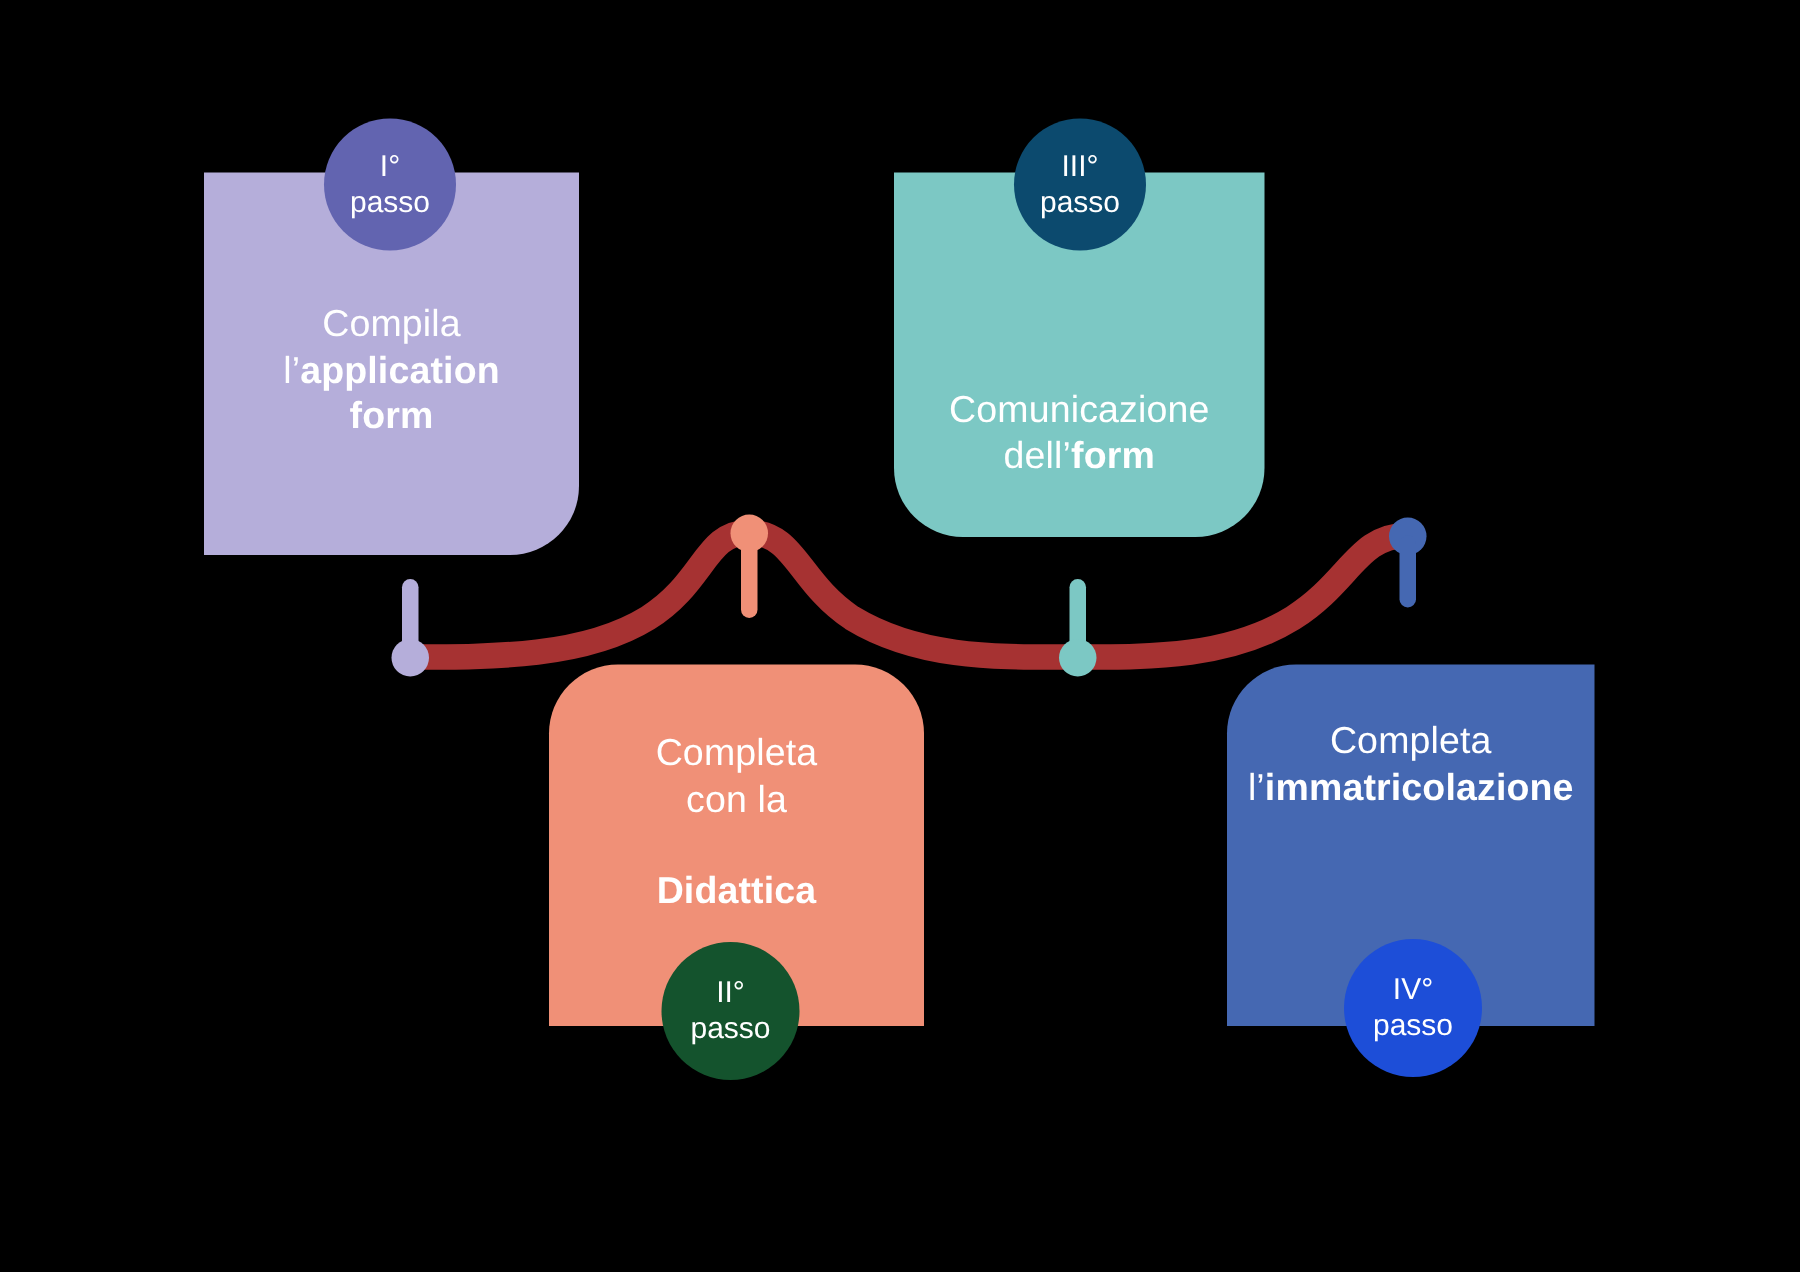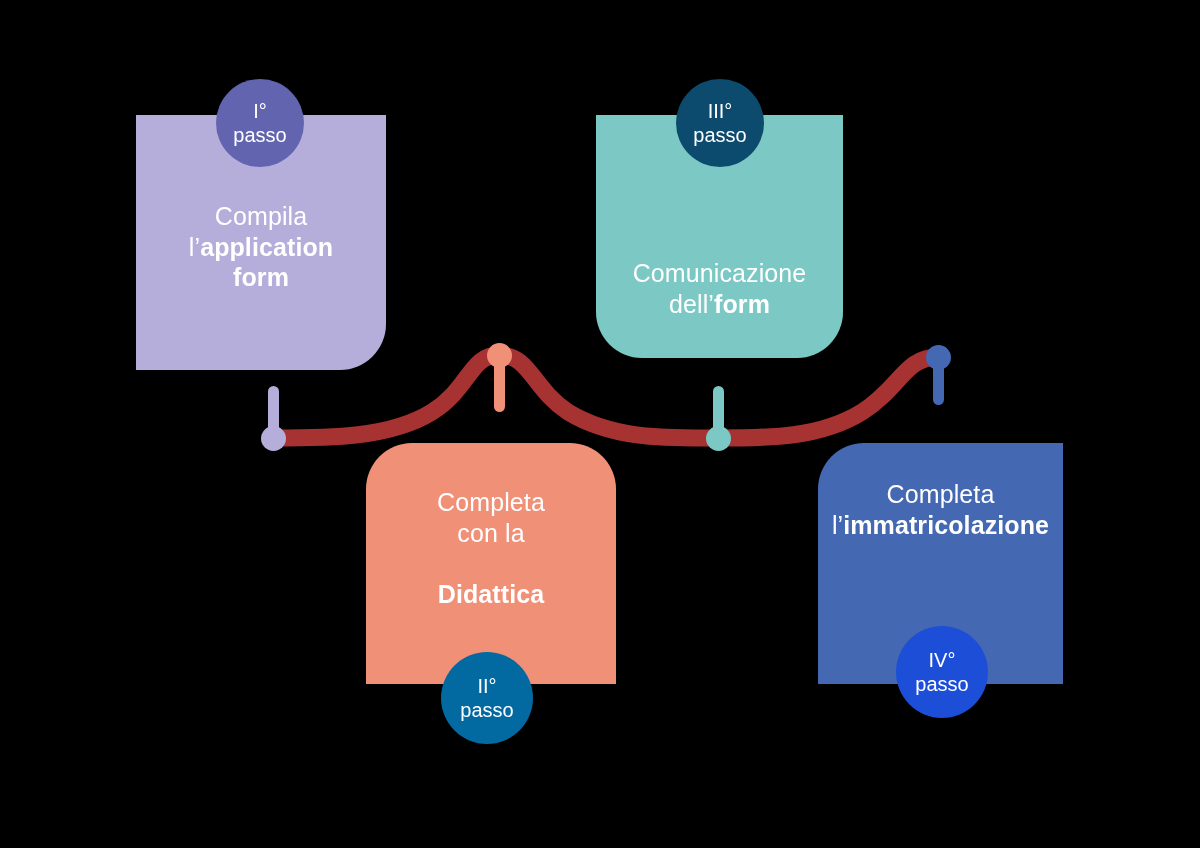--- a/index.html
+++ b/index.html
@@ -125,21 +125,21 @@
     font-size: 20px;
     line-height: 1.22;
     font-weight: 400;
     z-index: 3;
     text-align: center;
   }
   .badge .badge-roman { display: block; }
   .badge .badge-word  { display: block; text-align: right; }
 
   #badge-1 { left: 216px; top: 79px;  width: 88px; height: 88px; background: #6264b0; }
-  #badge-2 { left: 441px; top: 652px; width: 92px; height: 92px; background: #0369a1; }
+  #badge-2 { left: 441px; top: 628px; width: 92px; height: 92px; background: #14532d; }
   #badge-3 { left: 676px; top: 79px;  width: 88px; height: 88px; background: #0c4a6e; }
   #badge-4 { left: 896px; top: 626px; width: 92px; height: 92px; background: #1d4ed8; }
 
   
   .marker {
     position: absolute;
     z-index: 4;
   }
   .marker .stem {
     position: absolute;

